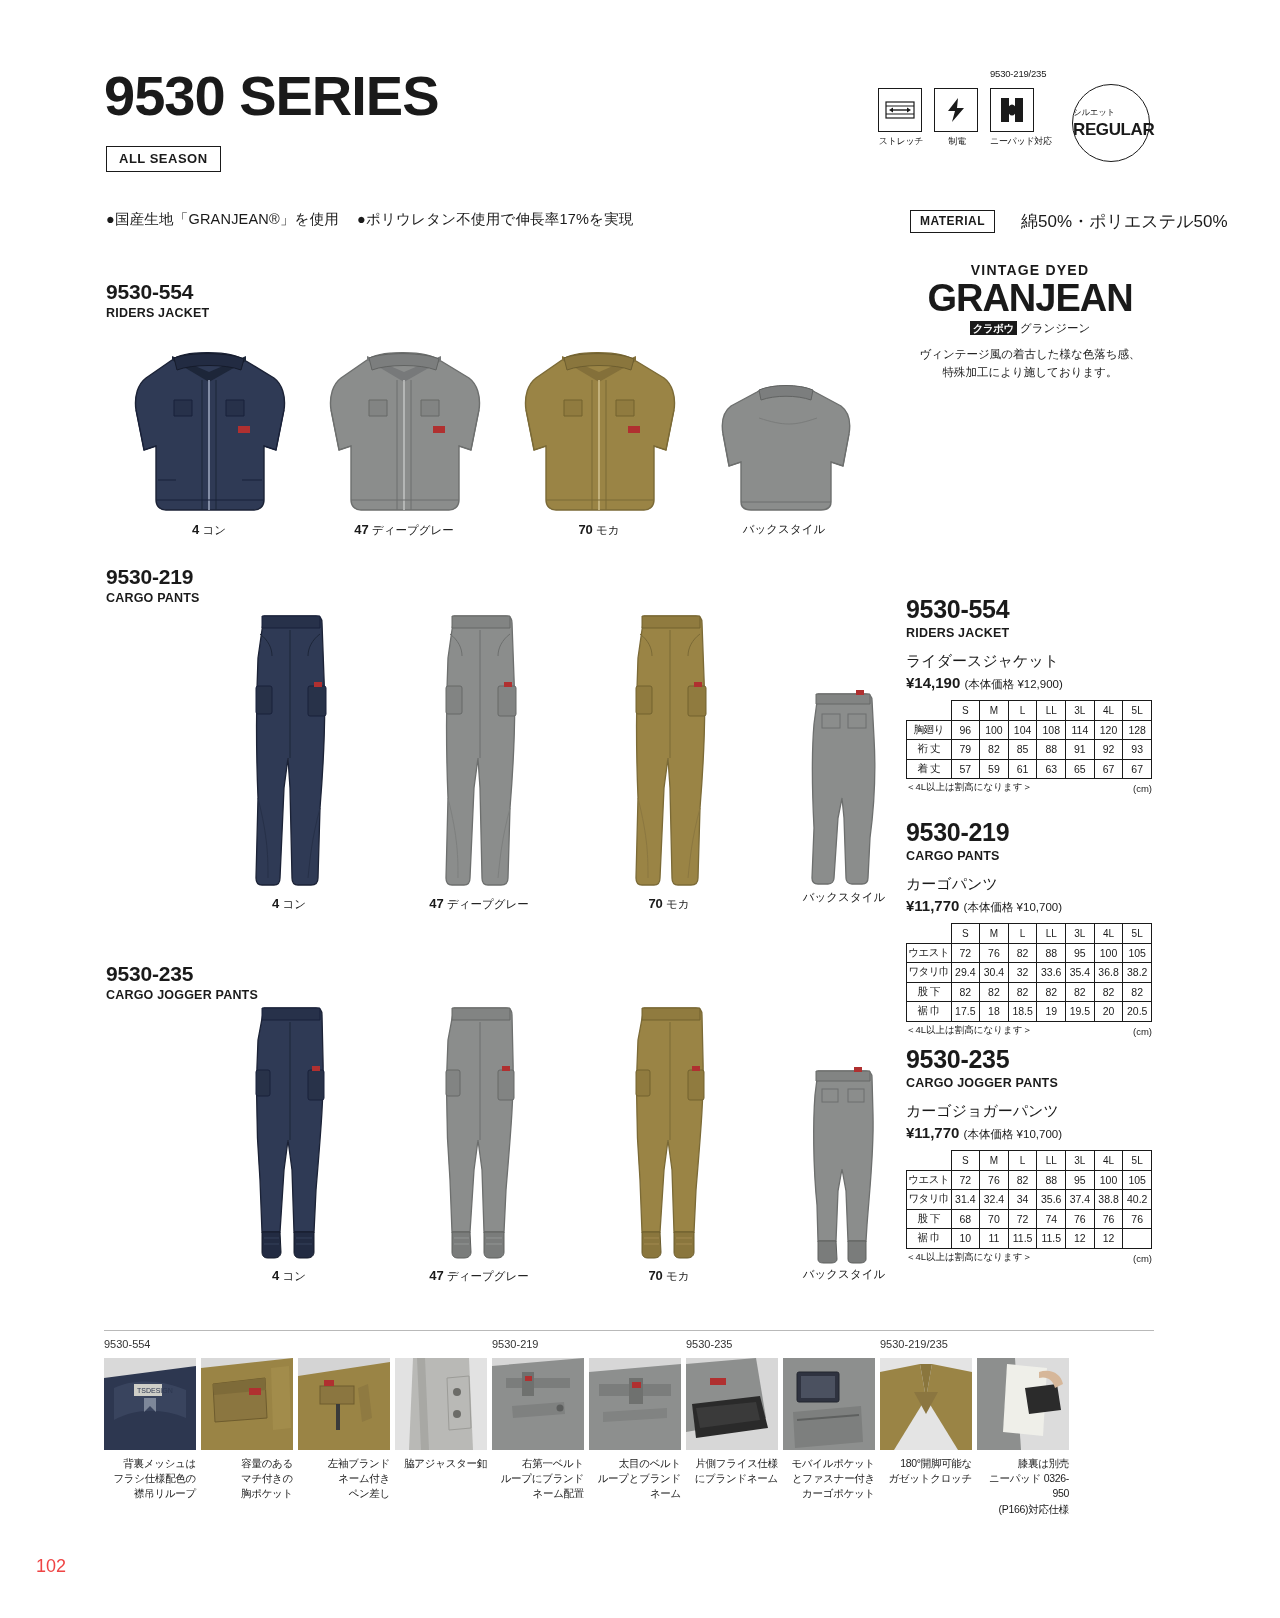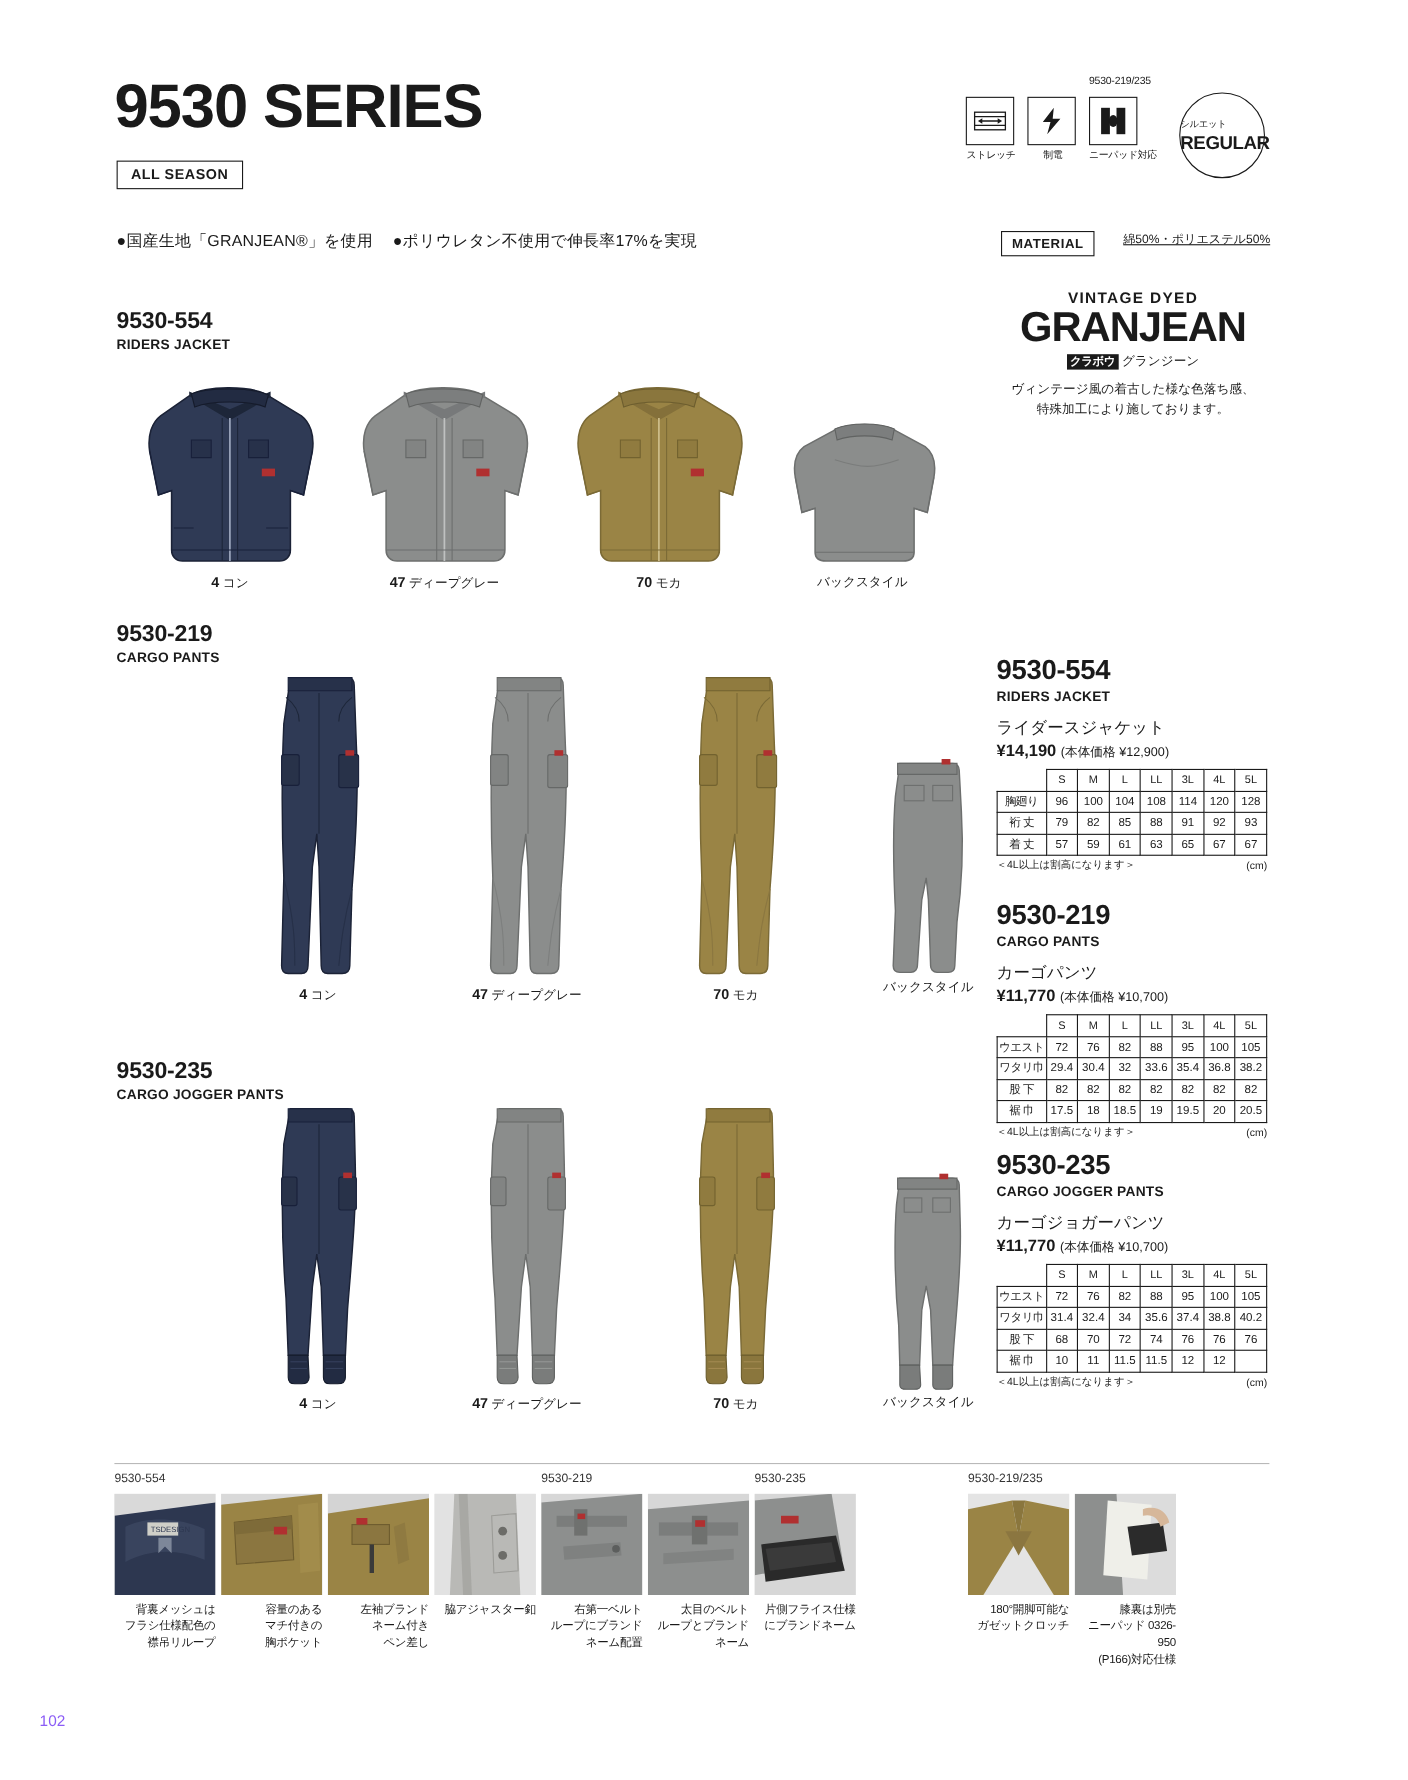--- a/index.html
+++ b/index.html
@@ -105,21 +105,21 @@
     align-items: flex-start;
     gap: 26px;
   }
   .material-badge .mb {
     border: 1.5px solid #1a1a1a;
     font-size: 12px;
     font-weight: bold;
     padding: 3px 9px 4px 9px;
     letter-spacing: 0.5px;
   }
-  .material-badge .mt { font-size: 11px; text-decoration: underline; }
+  .material-badge .mt { font-size: 17px; }
 
   
   .granjean {
     position: absolute;
     left: 908px;
     top: 262px;
     width: 244px;
     text-align: center;
   }
   .granjean .vd { font-size: 14px; letter-spacing: 1.2px; font-weight: 600; }
@@ -210,22 +210,22 @@
   .detail .dcap {
     font-size: 10.5px;
     line-height: 1.45;
     margin-top: 6px;
     letter-spacing: -0.3px;
     text-align: right;
   }
   .page-num {
     position: absolute;
     left: 36px; top: 1556px;
-    font-size: 14px;
-    color: #8b5cf6;
+    font-size: 18px;
+    color: #ef4444;
   }
 </style>
 </head>
 <body>
 
 <div class="page">
 
   <div class="series-title">9530 SERIES</div>
   <div class="season-badge">ALL SEASON</div>
 
@@ -786,20 +786,33 @@
         <rect width="92" height="92" fill="#d7d7d7"></rect>
         <path d="M0 6 L70 0 L80 60 L0 74 Z" fill="#8d8f8e"></path>
         <path d="M6 46 L74 38 L82 70 L10 80 Z" fill="#2a2a2a"></path>
         <path d="M10 50 L70 44 L74 62 L14 70 Z" fill="#3a3a3a"></path>
         <rect x="24" y="20" width="16" height="7" fill="#b03030"></rect>
       </svg>
     </div>
     <div class="dcap">片側フライス仕様<br>にブランドネーム</div>
   </div>
 
+  <div class="detail" style="left:783px; top:1358px;">
+    <div class="ph">
+      <svg width="92" height="92" viewBox="0 0 92 92">
+        <rect width="92" height="92" fill="#d2d2d2"></rect>
+        <path d="M0 0 L92 0 L92 92 L0 92 Z" fill="#8d8f8e"></path>
+        <rect x="14" y="14" width="42" height="30" rx="2" fill="#2f3340" stroke="#23262f" stroke-width="1"></rect>
+        <rect x="18" y="18" width="34" height="22" fill="#4b5160"></rect>
+        <path d="M10 54 L78 48 L80 84 L12 90 Z" fill="#7d7f7e"></path>
+        <line x1="14" y1="62" x2="76" y2="57" stroke="#5e605f" stroke-width="2"></line>
+      </svg>
+    </div>
+    <div class="dcap">モバイルポケット<br>とファスナー付き<br>カーゴポケット</div>
+  </div>
 
   <div class="detail" style="left:880px; top:1358px;">
     <div class="ph">
       <svg width="92" height="92" viewBox="0 0 92 92">
         <rect width="92" height="92" fill="#e4e4e4"></rect>
         <path d="M0 14 L40 6 L46 40 L14 92 L0 92 Z" fill="#9a8445"></path>
         <path d="M52 6 L92 14 L92 92 L78 92 L46 40 Z" fill="#9a8445"></path>
         <path d="M40 6 L52 6 L46 40 Z" fill="#8a763d"></path>
         <path d="M34 34 L58 34 L46 56 Z" fill="#8b7640"></path>
       </svg>

